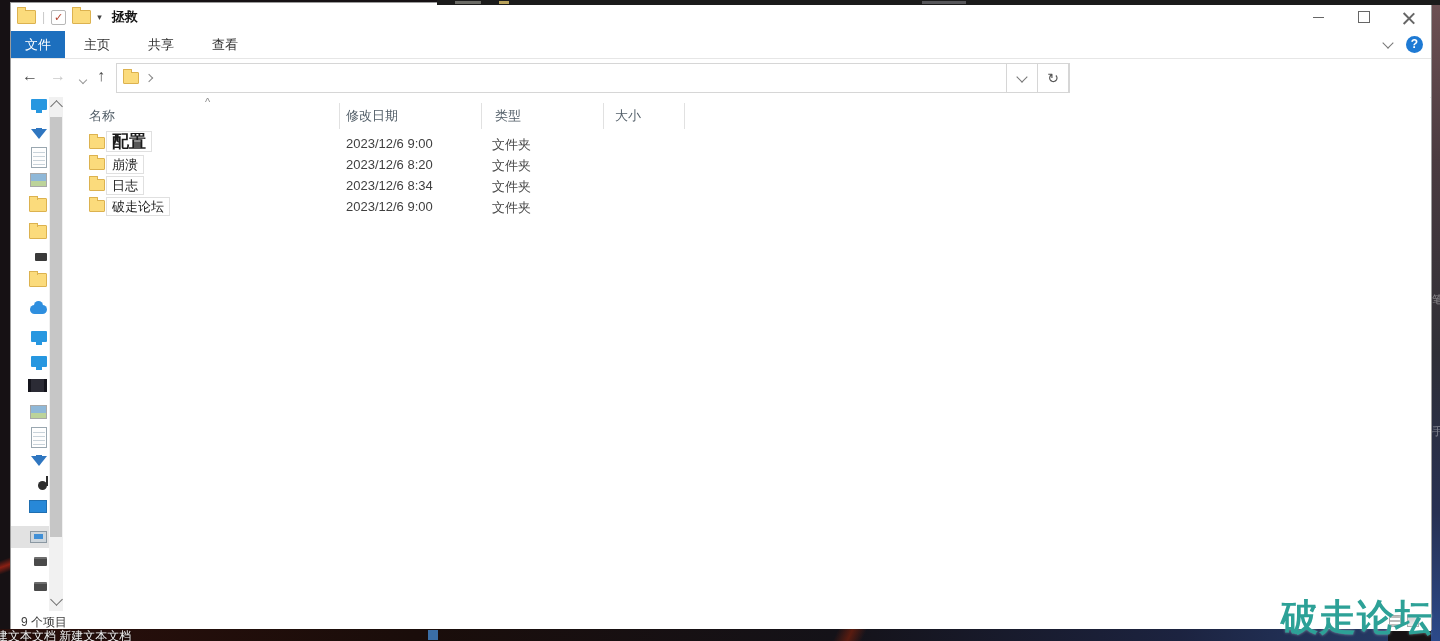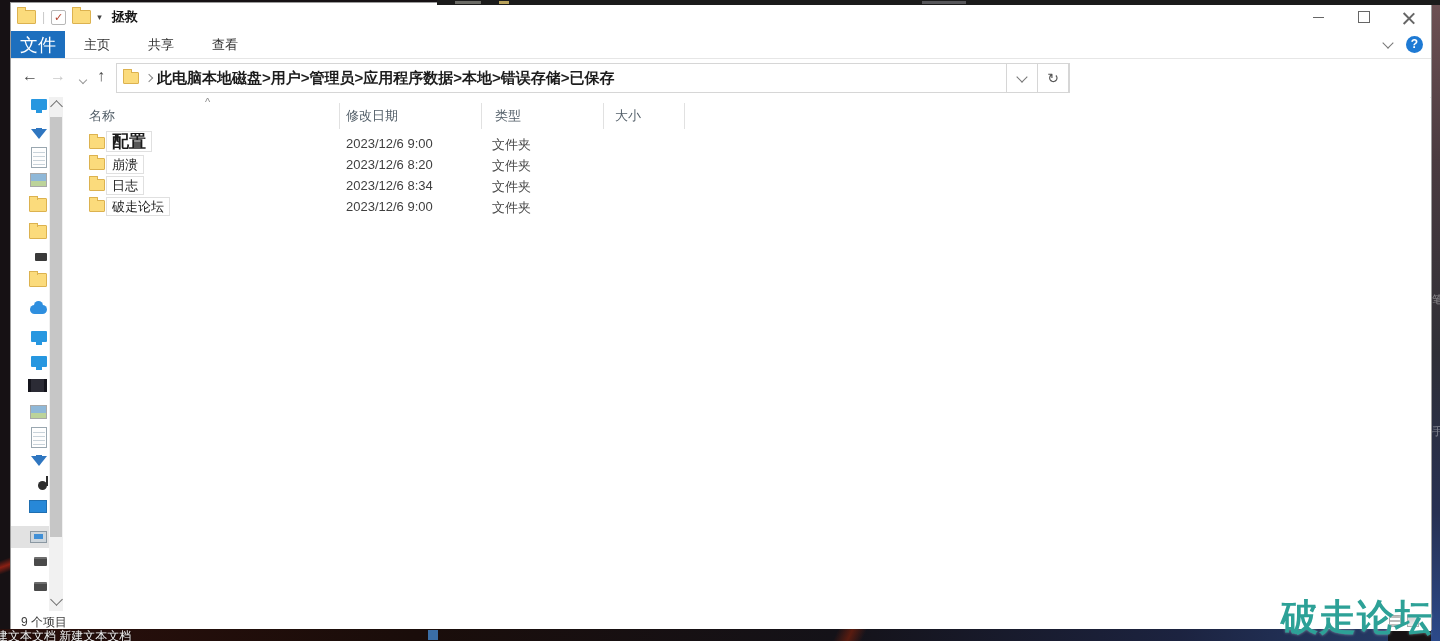--- a/index.html
+++ b/index.html
@@ -44,21 +44,21 @@
   .win-controls{position:absolute;right:0;top:0;height:28px;display:flex;}
   .wc{width:45px;height:28px;display:flex;align-items:center;justify-content:center;cursor:default;}
   .wc-min{width:11px;height:1px;background:#666;}
   .wc-max{width:10px;height:10px;border:1px solid #666;}
   .wc-close{position:relative;width:12px;height:12px;}
   .wc-close::before,.wc-close::after{content:"";position:absolute;left:5px;top:0;width:1.5px;height:15px;background:#666;}
   .wc-close::before{transform:rotate(45deg);}  .wc-close::after{transform:rotate(-45deg);}
   
   .tabrow{position:absolute;left:0;top:28px;width:100%;height:27px;display:flex;align-items:stretch;
     border-bottom:1px solid #e6e6e6;}
-  .tab-file{width:54px;background:var(--accent);color:#fff;font-size:18px;display:flex;
+  .tab-file{width:54px;background:var(--accent);color:#fff;font-size:13px;display:flex;
     align-items:center;justify-content:center;font-family:Liberation Serif, serif;}
   .tab{padding:0 19px;font-size:13px;color:#333;display:flex;align-items:center;}
   .ribbon-right{position:absolute;right:8px;top:28px;height:27px;display:flex;align-items:center;gap:14px;}
   .chev{width:7px;height:7px;border-right:1.5px solid #777;border-bottom:1.5px solid #777;
     transform:rotate(45deg);margin-top:-3px;}
   .help{width:17px;height:17px;border-radius:50%;background:#1e7ad4;color:#fff;font-size:12px;
     font-weight:700;text-align:center;line-height:17px;}
   
   .navrow{position:absolute;left:0;top:55px;width:100%;height:39px;border-bottom:1px solid #e9e9e9;}
   .nav-arrow{position:absolute;top:9px;font-size:16px;color:#4d4d4d;}
@@ -196,21 +196,20 @@
 
     <div class="navrow">
       <span class="nav-arrow" style="left:11px;">←</span>
       <span class="nav-arrow dis" style="left:39px;">→</span>
       <span class="nav-chev-small"></span>
       <span class="nav-arrow" style="left:86px;">↑</span>
 
       <div class="addr">
         <span class="fold small"></span>
         <span class="bc-chev"></span>
-        <span class="breadcrumb">此电脑本地磁盘&gt;用户&gt;管理员&gt;应用程序数据&gt;本地&gt;错误存储&gt;已保存</span>
       </div>
       <div class="addr-btn addr-drop">
         <span class="chev"></span>
       </div>
       <div class="addr-btn addr-refresh">↻</div>
 
     </div>
 
     <div class="main">
       <div class="sidebar">

